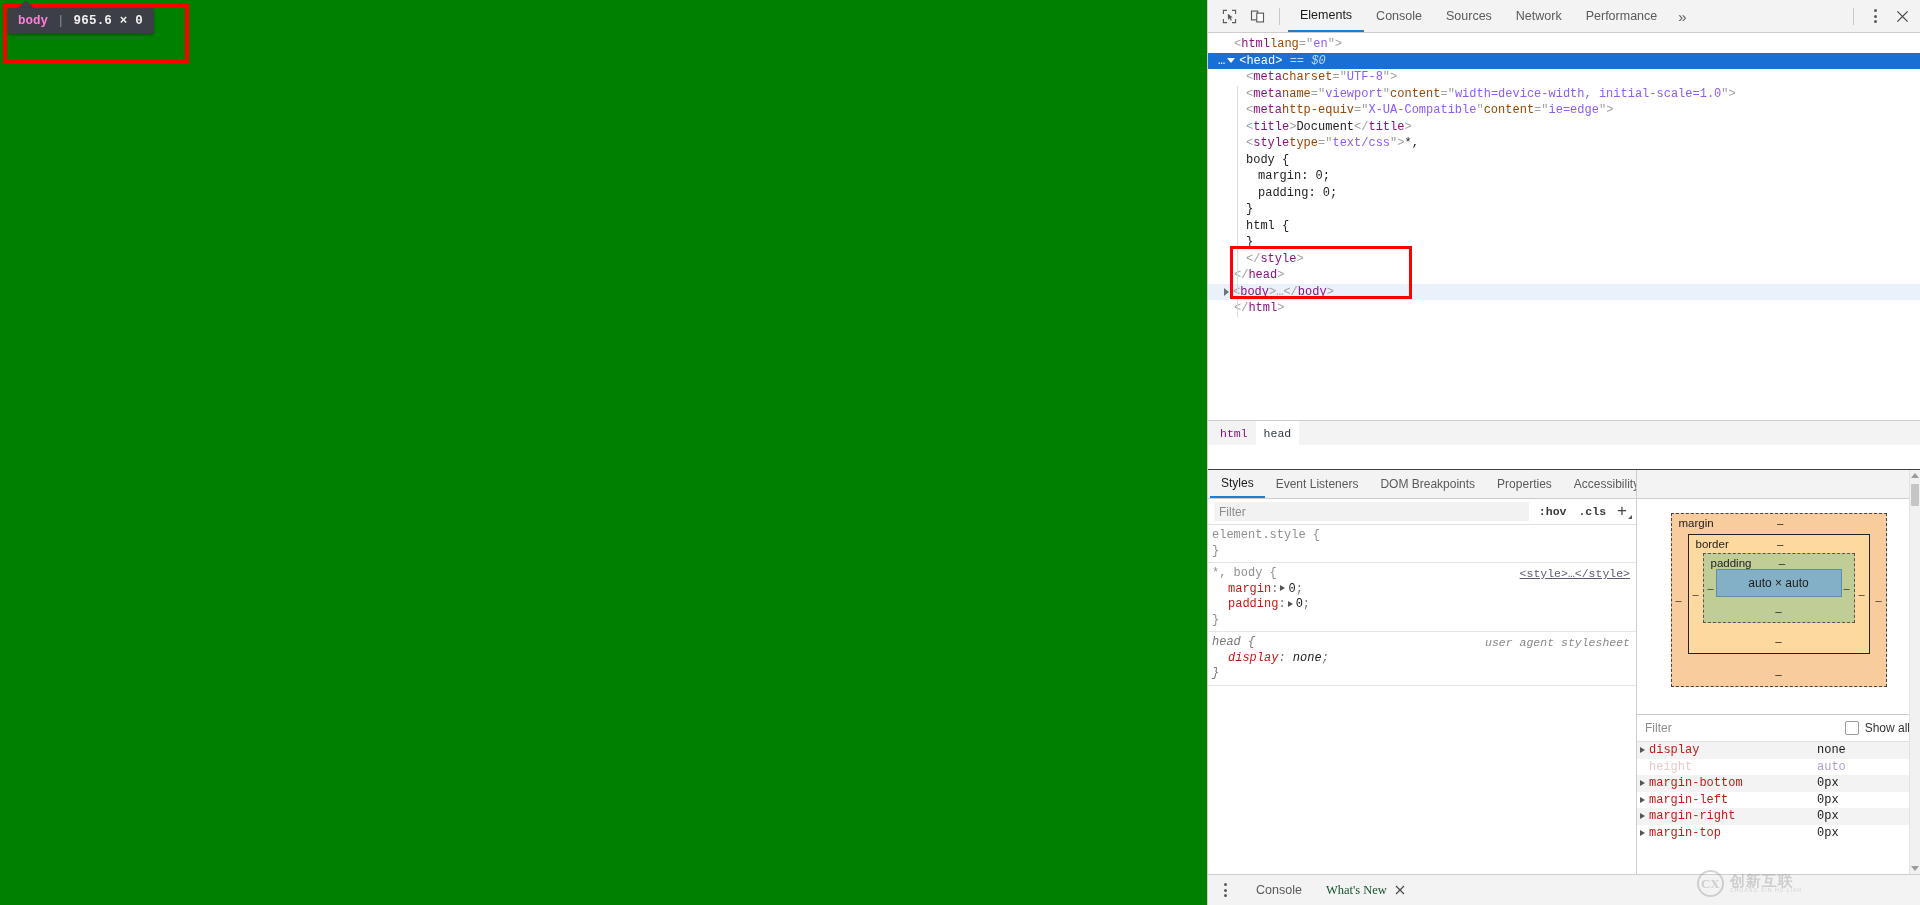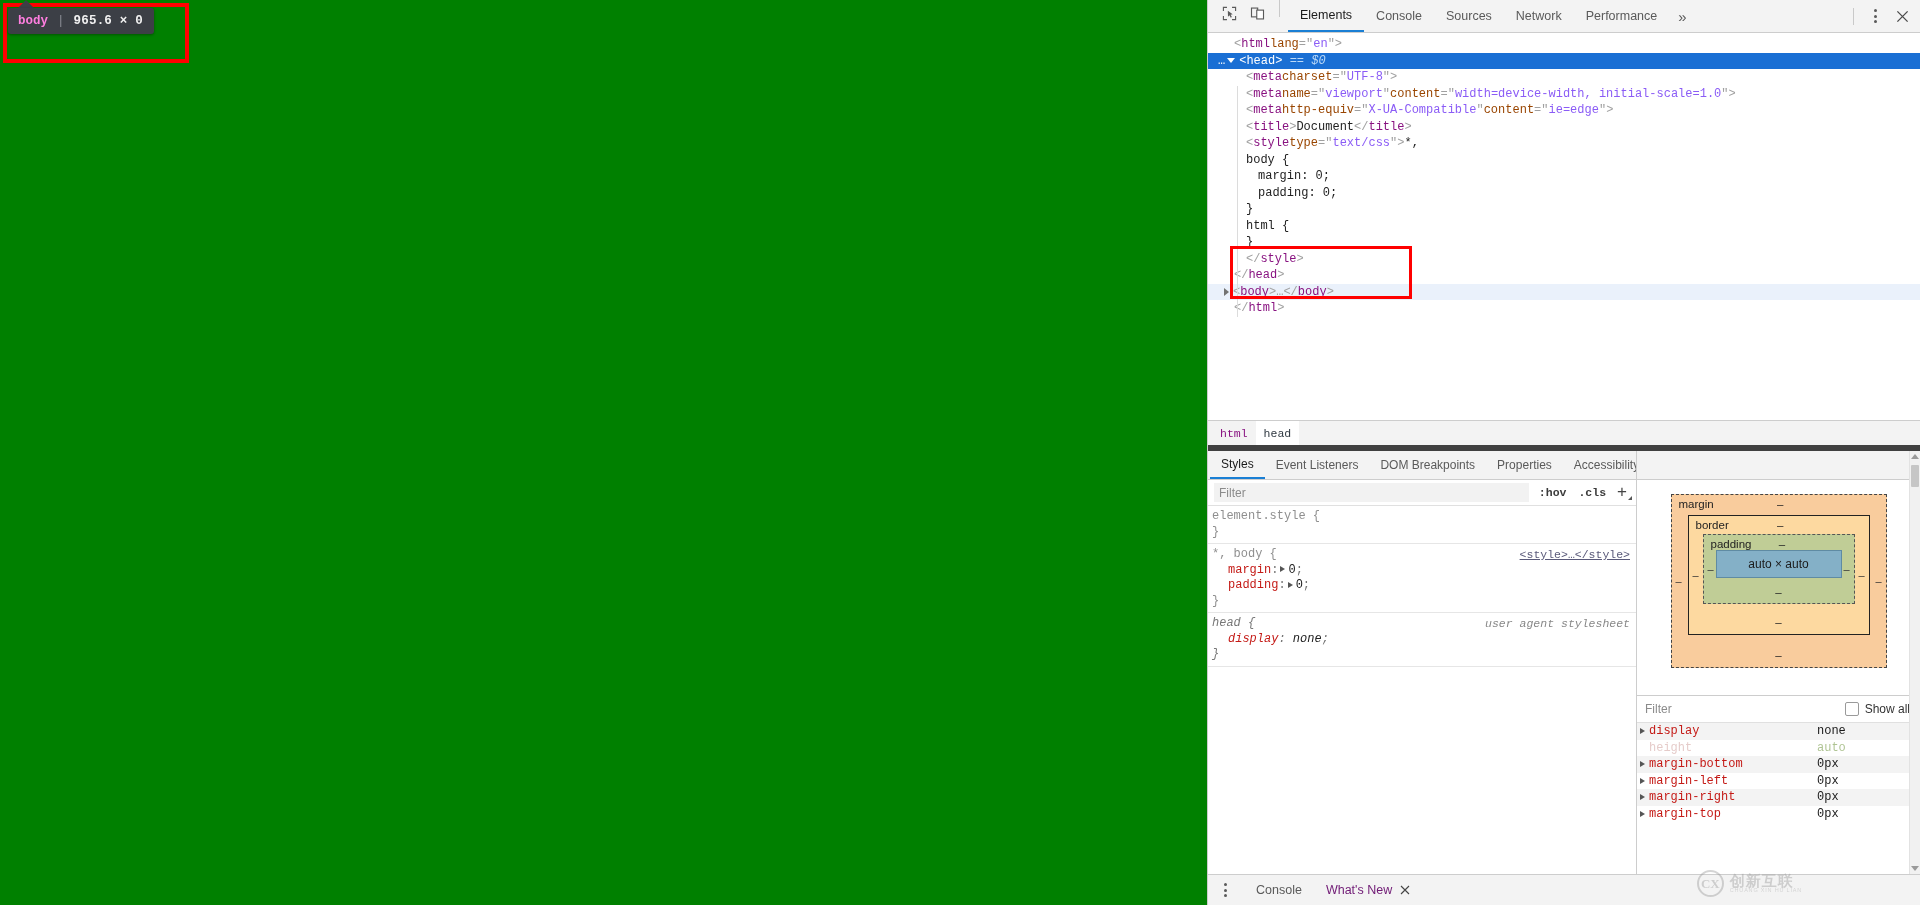--- a/index.html
+++ b/index.html
@@ -95,21 +95,21 @@
     flex-direction: column;
     font-size: 12px;
     color: #303942;
   }
 
   
   .dt-toolbar {
     height: 33px;
     min-height: 33px;
     display: flex;
-    align-items: flex-start;
+    align-items: center;
     background: #f3f3f3;
     border-bottom: 1px solid #cdcdcd;
     padding: 0 4px 0 7px;
     box-sizing: border-box;
   }
   .tb-icon-btn {
     width: 28px;
     height: 26px;
     display: flex;
     align-items: center;
@@ -264,21 +264,22 @@
   .crumb.active {
     background: #ffffff;
     color: #303942;
   }
 
   
   .lower {
     flex: 1 1 auto;
     display: flex;
     min-height: 0;
-    border-top: 6px solid #404040;
+    border-top: 1px solid #404040;
+    margin-top: 24px;
   }
   .styles-pane {
     width: 428px;
     min-width: 428px;
     display: flex;
     flex-direction: column;
     border-right: 1px solid #cdcdcd;
     background: #fff;
   }
   .sub-tabs {
@@ -527,21 +528,21 @@
     align-items: center;
     height: 16.5px;
     padding-left: 3px;
   }
   .cprop-row:nth-child(odd) { background: #f3f3f3; }
   .cprop-row.inherited .cname,
   .cprop-row.inherited .cval { opacity: 0.45; }
   .cname { color: #c41a16; width: 168px; }
   .cname.grey { color: #c78d89; }
   .cval { color: #1a1a1a; }
-  .cval.grey { color: #4d7c0f; }
+  .cval.grey { color: #4c1d95; }
   .ctri {
     display: inline-block;
     width: 0; height: 0;
     border-top: 3.5px solid transparent;
     border-bottom: 3.5px solid transparent;
     border-left: 5px solid #555;
     margin-right: 4px;
   }
   .ctri.hidden { border-left-color: transparent; }
 
@@ -583,21 +584,21 @@
   .drawer .kebab { margin-right: 6px; }
   .drawer-tab {
     padding: 0 12px;
     height: 100%;
     display: flex;
     align-items: center;
     font-size: 12.5px;
     color: #5a5a5a;
     cursor: pointer;
   }
-  .drawer-tab.active { color: #701a75; }
+  .drawer-tab.active { color: #14532d; font-family: Liberation Serif, serif; }
   .drawer-close {
     margin-left: -6px;
     padding: 0 9px 0 2px;
     color: #444;
     font-size: 12px;
     cursor: pointer;
     display: flex;
     align-items: center;
     height: 100%;
   }

